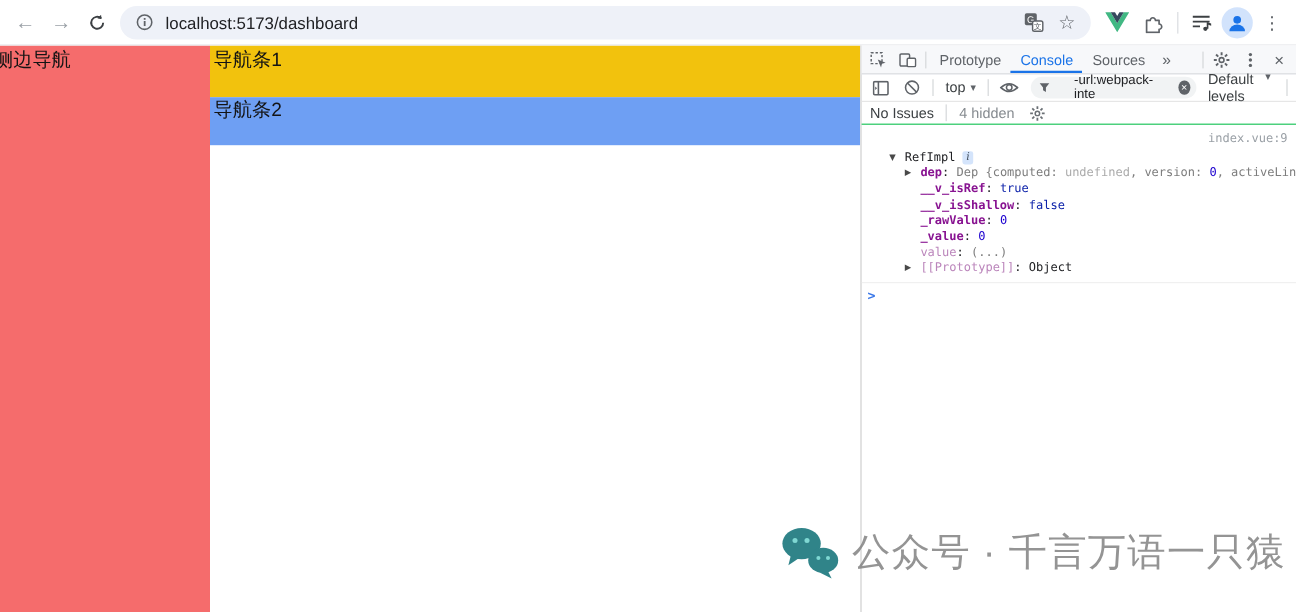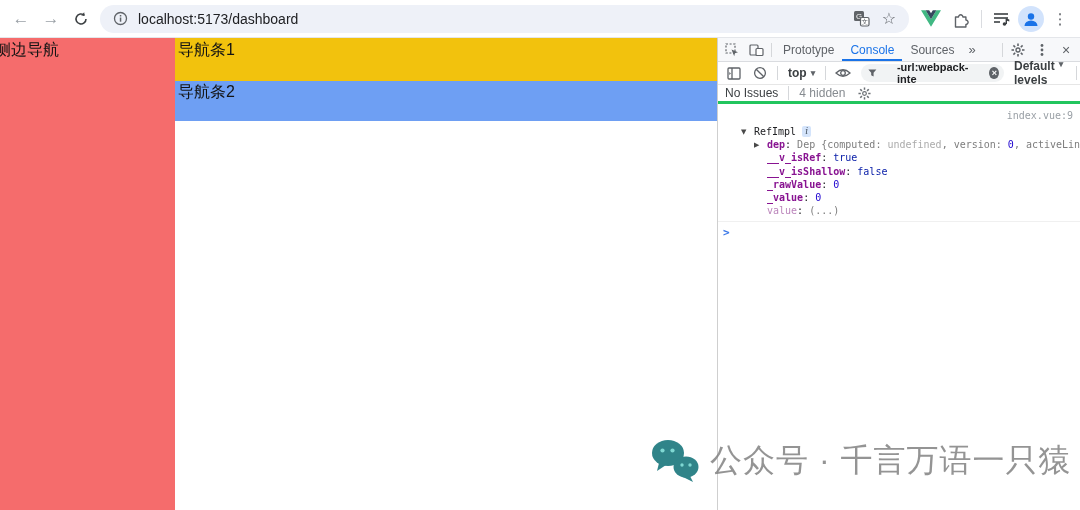--- a/index.html
+++ b/index.html
@@ -49,29 +49,29 @@
   .dt-row { display:flex; align-items:center; }
   .dt-tabbar { height:24px; background:#f7f8fa; border-bottom:1px solid #dadce0; padding:0 2px; }
   .dt-ico { width:24px; height:22px; display:flex; align-items:center; justify-content:center;
     color:#5f6368; flex:0 0 auto; }
   .v-div { width:1px; height:14px; background:#d5d7da; margin:0 3px; flex:0 0 auto; }
   .dt-tab { height:100%; display:flex; align-items:center; padding:0 8px; color:#5f6368; }
   .dt-tab.active { color:var(--c-accent,#1a73e8); box-shadow:inset 0 -2px 0 var(--c-accent,#1a73e8); }
   .more-tabs { padding:0 6px; color:#5f6368; font-size:13px; }
   .spacer { flex:1 1 auto; }
   .close-x { font-size:14px; color:#5f6368; }
-  .dt-toolbar { height:23px; border-bottom:1px solid #e6e6e6; padding:0 4px; gap:2px;font-weight:bold; }
+  .dt-toolbar { height:23px; border-bottom:1px solid #e6e6e6; padding:0 4px; gap:2px; }
   .ctx-select { display:flex; align-items:center; gap:4px; padding:0 5px; color:#3c4043; }
   .caret { font-size:9px; color:#5f6368; }
   .filter-pill { display:flex; align-items:center; gap:20px; background:#f1f3f4; border-radius:10px;
     height:18px; padding:0 5px 0 7px; margin-left:4px; font-size:11px; color:#202124; }
   .pill-x { width:12px; height:12px; border-radius:50%; background:#5f6368; color:#fff;
     font-size:9px; line-height:12px; text-align:center; }
   .levels { display:flex; align-items:flex-start; gap:4px; padding:0 8px; color:#3c4043; }
-  .dt-status { height:19px; border-bottom:3px solid #22c55e; padding:0 7px; gap:7px; }
+  .dt-status { height:19px; border-bottom:1px solid #22c55e; padding:0 7px; gap:7px; }
   .issues { color:#3c4043; }
   .hidden-count { color:#868b90; }
 
   
   .console { position:relative; width:100%; height:406px; overflow:hidden;
     font-family:"DejaVu Sans Mono", monospace; font-size:10px; color:#202124; }
   .cmessage { position:relative; padding-top:5px; border-bottom:1px solid #f0f0f0; padding-bottom:4px; }
   .src-link { position:absolute; top:6px; right:7px; color:#9aa0a6; }
   .ctree { margin-top:16px; }
   .cline { height:13.2px; line-height:13.2px; white-space:nowrap; overflow:hidden; }
@@ -285,20 +285,21 @@
       <div class="cmessage">
         <span class="src-link">index.vue:9</span>
         <div class="ctree">
             <div class="cline" style="padding-left: 23px;"><span class="arrow">▼</span><span class="tok-obj">RefImpl</span><span class="vbadge">i</span></div>
             <div class="cline" style="padding-left: 36px;"><span class="arrow">▶</span><span class="tok-key">dep</span><span class="tok-plain">: </span><span class="tok-gray">Dep  </span><span class="tok-gray">{computed: </span><span class="tok-light">undefined</span><span class="tok-gray">, version: </span><span class="tok-num">0</span><span class="tok-gray">, activeLink: </span></div>
             <div class="cline" style="padding-left: 49px;"><span class="tok-key">__v_isRef</span><span class="tok-plain">: </span><span class="tok-bool">true</span></div>
             <div class="cline" style="padding-left: 49px;"><span class="tok-key">__v_isShallow</span><span class="tok-plain">: </span><span class="tok-bool">false</span></div>
             <div class="cline" style="padding-left: 49px;"><span class="tok-key">_rawValue</span><span class="tok-plain">: </span><span class="tok-num">0</span></div>
             <div class="cline" style="padding-left: 49px;"><span class="tok-key">_value</span><span class="tok-plain">: </span><span class="tok-num">0</span></div>
             <div class="cline" style="padding-left: 49px;"><span class="tok-keylight">value</span><span class="tok-plain">: </span><span class="tok-gray">(...)</span></div>
+            <div class="cline" style="padding-left: 36px;"><span class="arrow">▶</span><span class="tok-keylight">[[Prototype]]</span><span class="tok-plain">: </span><span class="tok-dark">Object</span></div>
           </div>
       </div>
       <div class="prompt-row">
         <span class="prompt">&gt;</span>
       </div>
     </div>
   </div>
 
   <div class="watermark">
     <svg width="52" height="46" viewBox="0 0 52 46">

